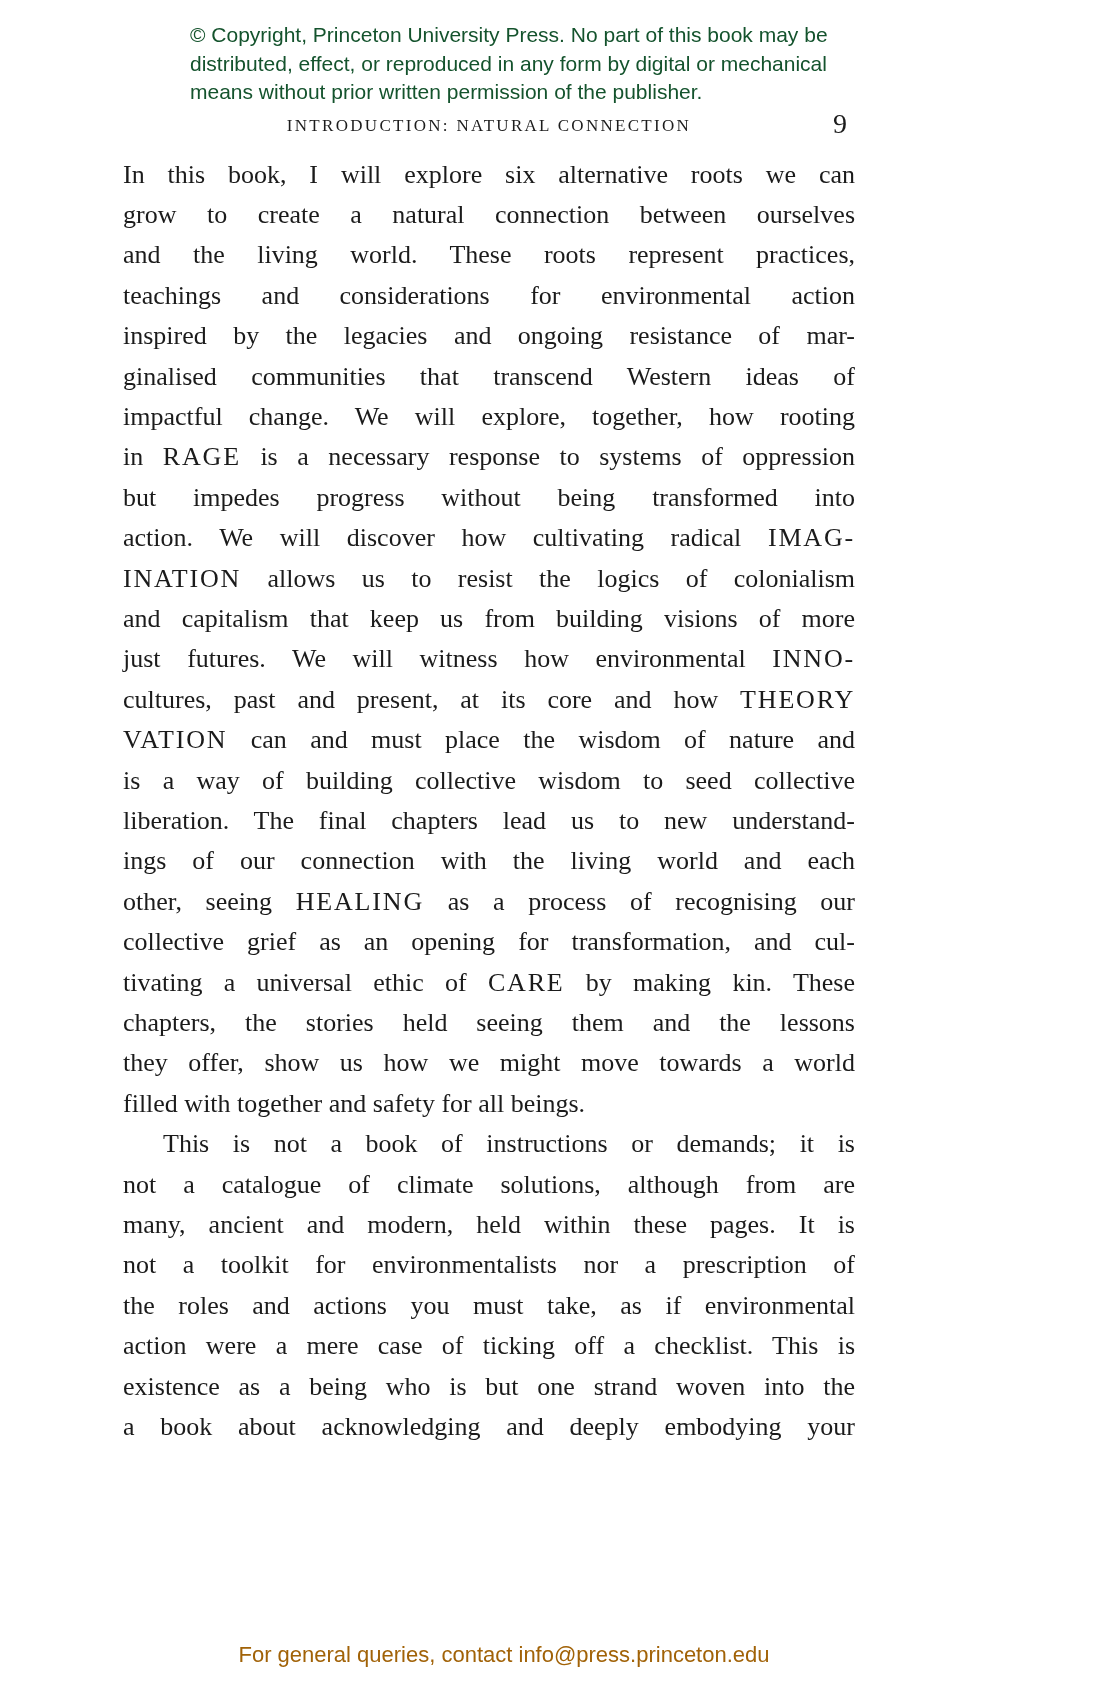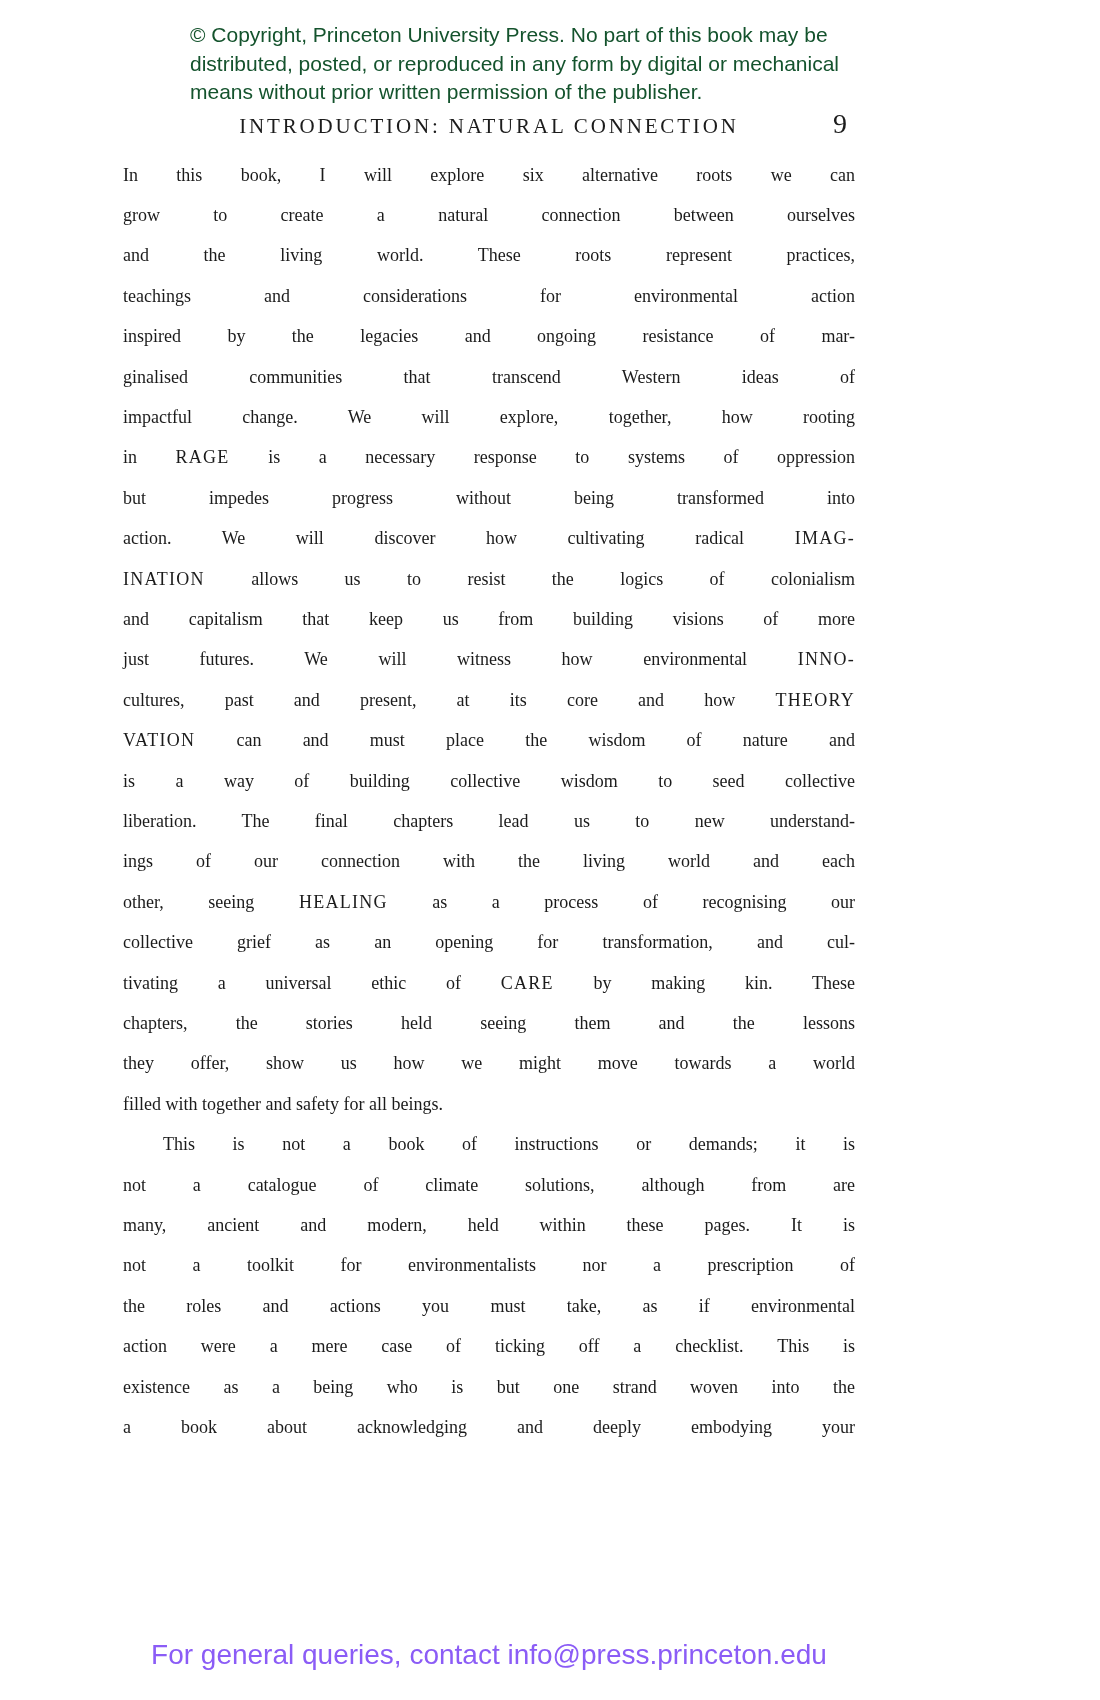--- a/index.html
+++ b/index.html
@@ -30,42 +30,42 @@
     position: relative;
     margin-top: 3px;
     margin-left: 123px;
     width: 732px;
     height: 32px;
   }
   .running-head .title {
     display: block;
     text-align: center;
     font-family: "Liberation Serif", serif;
-    font-size: 21px;
+    font-size: 17px;
     line-height: 32px;
     letter-spacing: 0.135em;
     color: #1c1c1c;
     white-space: nowrap;
   }
   .running-head .folio {
     position: absolute;
     right: 8px;
     top: -2px;
     font-family: "Liberation Serif", serif;
     font-size: 28px;
     line-height: 32px;
     color: #1c1c1c;
   }
   
   .body-text {
     margin-top: 13px;
     margin-left: 123px;
     width: 732px;
     font-family: "Liberation Serif", serif;
-    font-size: 18px;
+    font-size: 26px;
     line-height: 40.4px;
     color: #1b1b1b;
   }
   .body-text .line {
     text-align: justify;
     text-align-last: justify;
     -moz-text-align-last: justify;
   }
   .body-text .line.last {
     text-align-last: left;
@@ -74,37 +74,37 @@
   .body-text .line.indent {
     text-indent: 40px;
   }
   .body-text .caps {
     letter-spacing: 0.07em;
   }
   
   .footer {
     position: absolute;
     top: 1640px;
-    left: 123px;
+    left: 138px;
     width: 732px;
     text-align: center;
     font-family: "Liberation Sans", sans-serif;
-    font-size: 28px;
+    font-size: 22px;
     line-height: 30px;
-    color: #8b5cf6;
+    color: #a16207;
   }
 </style>
 </head>
 <body>
 
 <div class="page">
 
   <div class="copyright">
     <div>© Copyright, Princeton University Press. No part of this book may be</div>
-    <div>distributed, posted, or reproduced in any form by digital or mechanical</div>
+    <div>distributed, effect, or reproduced in any form by digital or mechanical</div>
     <div>means without prior written permission of the publisher.</div>
   </div>
 
   <div class="running-head">
     <span class="title">INTRODUCTION: NATURAL CONNECTION</span>
     <span class="folio">9</span>
   </div>
 
   <div class="body-text">
       <div>

